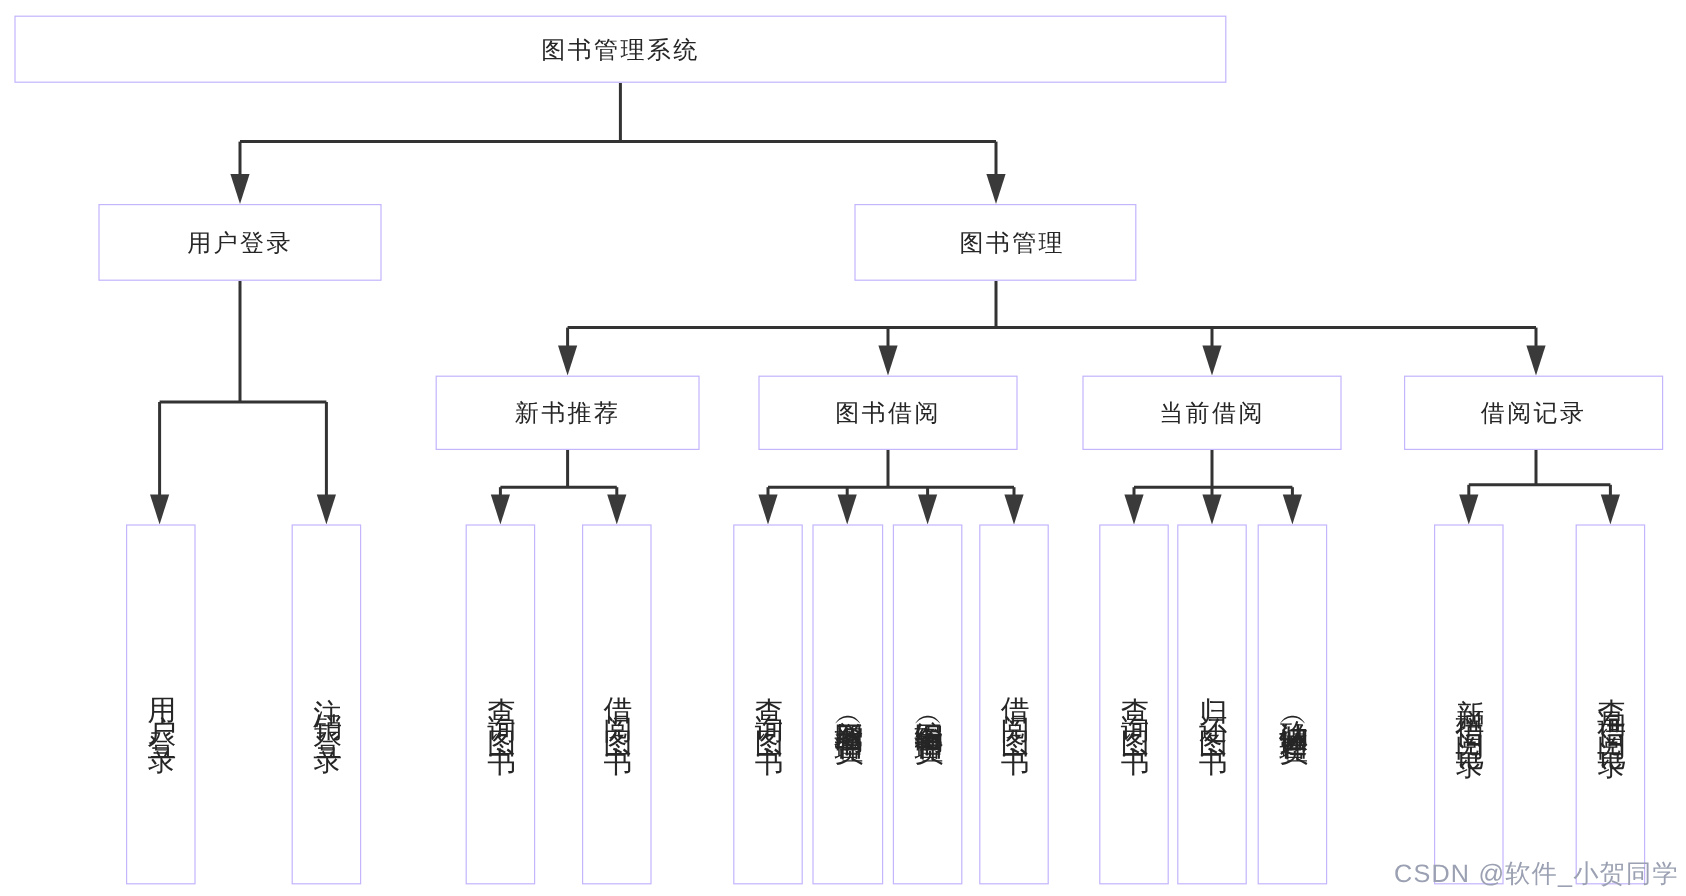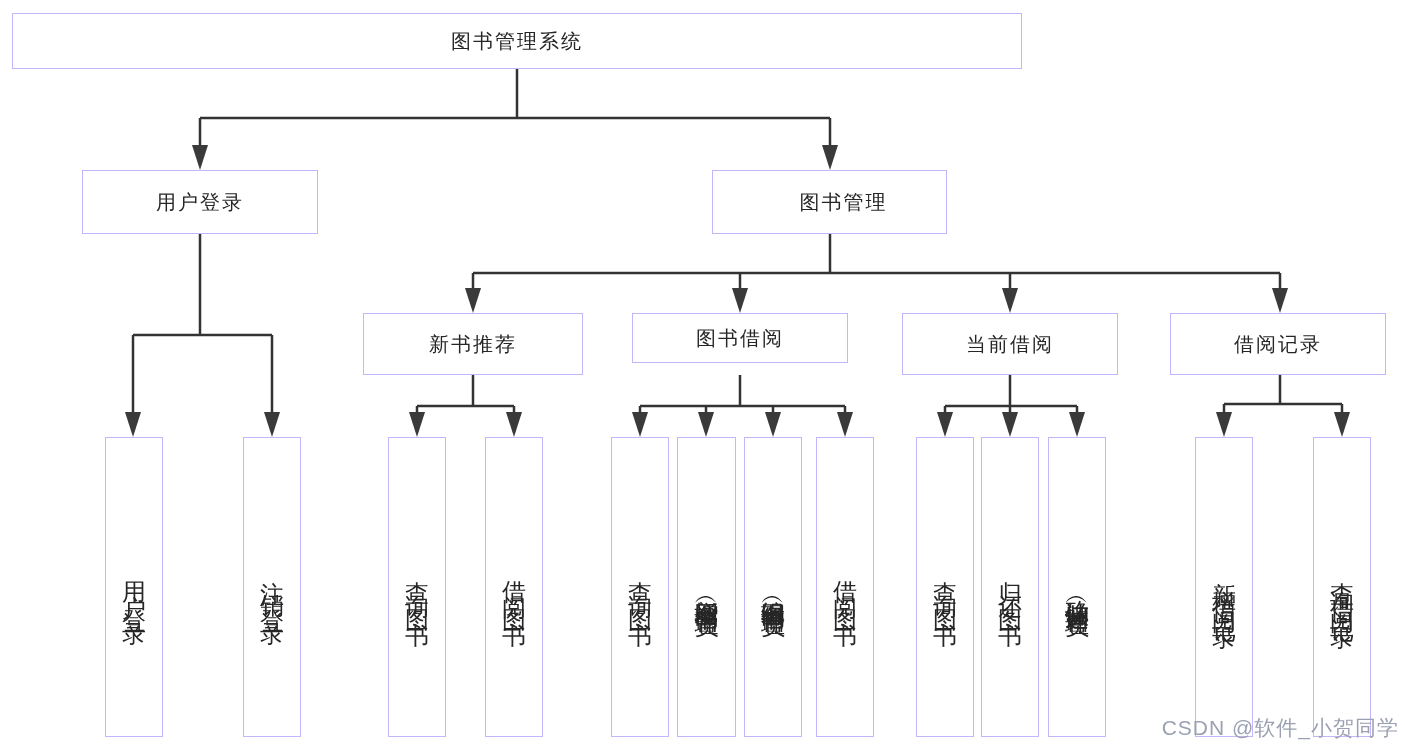--- a/index.html
+++ b/index.html
@@ -115,21 +115,21 @@
     <path d="M1342 404 V414"></path>
       <polygon points="1334,412 1350,412 1342,437"></polygon>
   </svg>
 
   <div class="node root-box" style="left:12px;top:13px;width:1010px;height:56px;">图书管理系统</div>
 
   <div class="node" style="left:82px;top:170px;width:236px;height:64px;">用户登录</div>
   <div class="node" style="left:712px;top:170px;width:235px;height:64px;padding-left:28px;">图书管理</div>
 
   <div class="node" style="left:363px;top:313px;width:220px;height:62px;">新书推荐</div>
-  <div class="node" style="left:632px;top:313px;width:216px;height:50px;">图书借阅</div>
+  <div class="node" style="left:632px;top:313px;width:216px;height:62px;">图书借阅</div>
   <div class="node" style="left:902px;top:313px;width:216px;height:62px;text-align:center;">当前借阅</div>
   <div class="node" style="left:1170px;top:313px;width:216px;height:62px;">借阅记录</div>
 
   <div class="node leaf" style="left: 105px; top: 437px; width: 58px; height: 300px; letter-spacing: 14px;">用户登录</div>
   <div class="node leaf" style="left: 243px; top: 437px; width: 58px; height: 300px; letter-spacing: 14px;">注销登录</div>
 
   <div class="node leaf" style="left: 388px; top: 437px; width: 58px; height: 300px; letter-spacing: 14px;">查询图书</div>
   <div class="node leaf" style="left: 485px; top: 437px; width: 58px; height: 300px; letter-spacing: 14px;">借阅图书</div>
 
   <div class="node leaf" style="left: 611px; top: 437px; width: 58px; height: 300px; letter-spacing: 14px;">查询图书</div>

